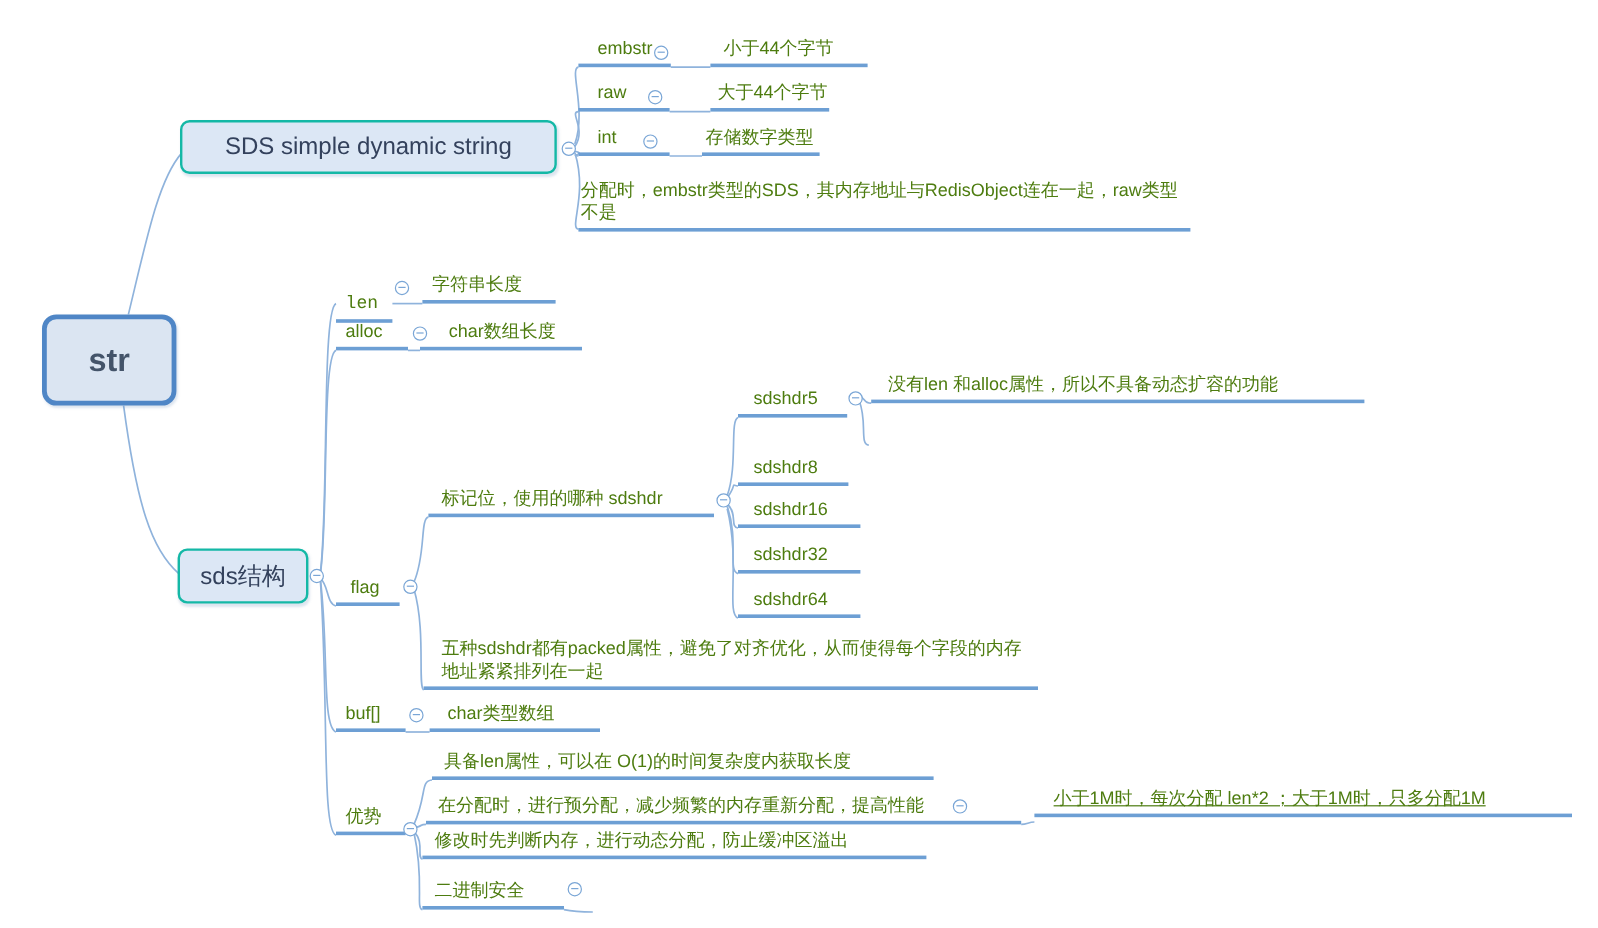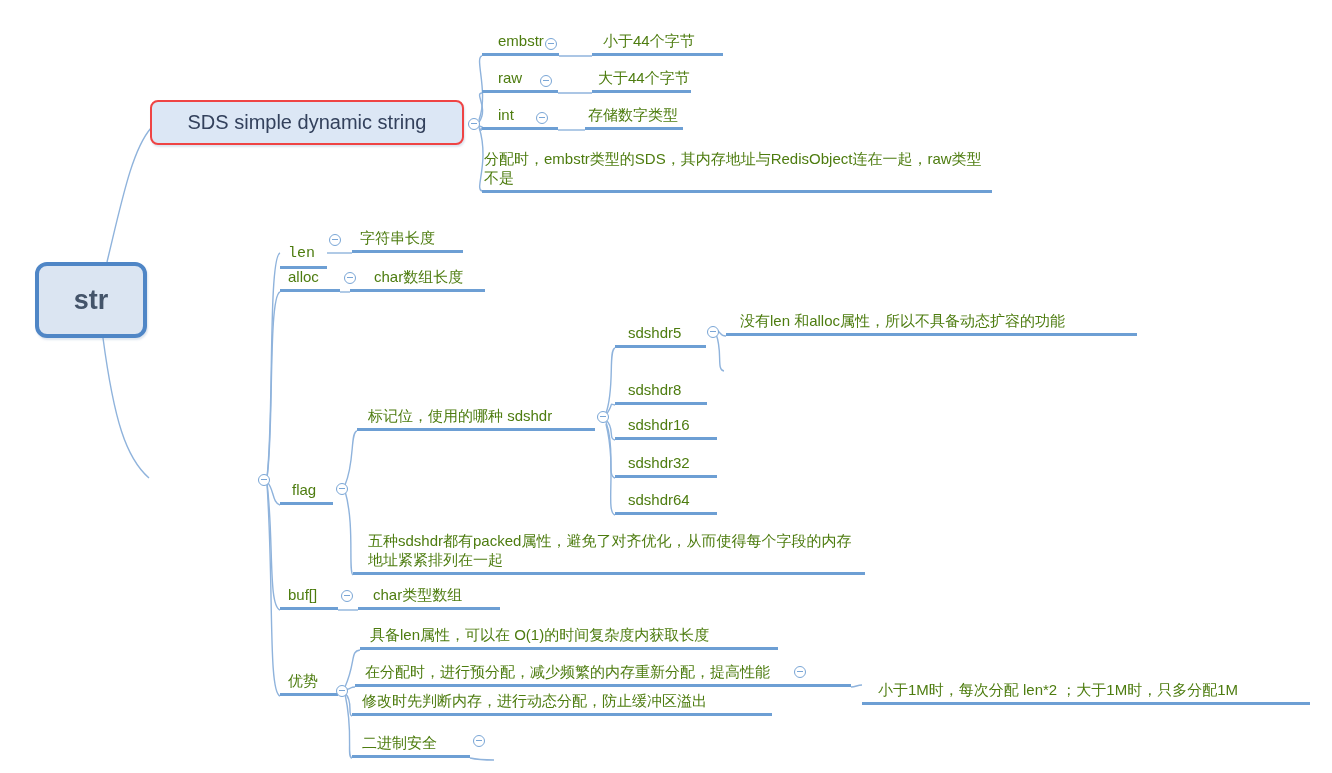--- a/index.html
+++ b/index.html
@@ -6,21 +6,21 @@
   .canvas{
     position:relative;width:1332px;height:773px;background:#ffffff;overflow:hidden;
     font-family:"Liberation Sans","DejaVu Sans",sans-serif;
   }
   svg.connectors{position:absolute;left:0;top:0;width:1332px;height:773px;pointer-events:none;}
   .conn{fill:none;stroke:#8fb3dc;stroke-width:1.4;}
 
   
   .topic{
     position:absolute;box-sizing:border-box;
-    border:2px solid #ef4444;background:#dce7f5;border-radius:8px;
+    border:2px solid #14b8a6;background:#dce7f5;border-radius:8px;
     color:#33415c;display:flex;align-items:center;justify-content:center;
     font-size:20px;white-space:nowrap;
     box-shadow:1px 2px 2px rgba(120,150,190,0.25);
   }
   .root{
     border:4px solid #4f86c6;background:#dbe5f2;border-radius:12px;
     font-size:27px;font-weight:bold;color:#44546a;
   }
 
   
@@ -96,20 +96,23 @@
 
   <div class="topic root" style="left:35px;top:262px;width:112px;height:76px;">
     <span>str</span>
   </div>
 
   <div class="topic" style="left:150px;top:100px;width:314px;height:45px;">
     <span>SDS simple dynamic string</span>
   </div>
   <span class="toggle" style="left:468px;top:118px;"></span>
 
+  <div class="topic" style="left:148px;top:457px;width:109px;height:46px;">
+    <span>sds结构</span>
+  </div>
   <span class="toggle" style="left:258px;top:474px;"></span>
 
   <div class="leaf" style="left:482px;top:33px;width:77px;height:23px;padding-left:16px;">
     <span>embstr</span>
   </div>
   <span class="toggle" style="left:545px;top:38px;"></span>
   <div class="leaf" style="left:592px;top:33px;width:131px;height:23px;padding-left:11px;">
     <span>小于44个字节</span>
   </div>
 
@@ -198,21 +201,21 @@
   <span class="toggle" style="left:336px;top:685px;"></span>
 
   <div class="leaf" style="left:360px;top:625px;width:418px;height:25px;padding-left:10px;">
     <span>具备len属性，可以在 O(1)的时间复杂度内获取长度</span>
   </div>
 
   <div class="leaf" style="left:355px;top:662px;width:496px;height:25px;padding-left:10px;">
     <span>在分配时，进行预分配，减少频繁的内存重新分配，提高性能</span>
   </div>
   <span class="toggle" style="left:794px;top:666px;"></span>
-  <div class="leaf" style="left:862px;top:680px;width:448px;height:25px;padding-left:16px;">
+  <div class="leaf" style="left:862px;top:656px;width:448px;height:25px;padding-left:16px;text-decoration:underline;">
     <span>小于1M时，每次分配 len*2 ；大于1M时，只多分配1M</span>
   </div>
 
   <div class="leaf" style="left:352px;top:691px;width:420px;height:25px;padding-left:10px;align-items:center;">
     <span>修改时先判断内存，进行动态分配，防止缓冲区溢出</span>
   </div>
 
   <div class="leaf" style="left:352px;top:733px;width:118px;height:25px;padding-left:10px;">
     <span>二进制安全</span>
   </div>

